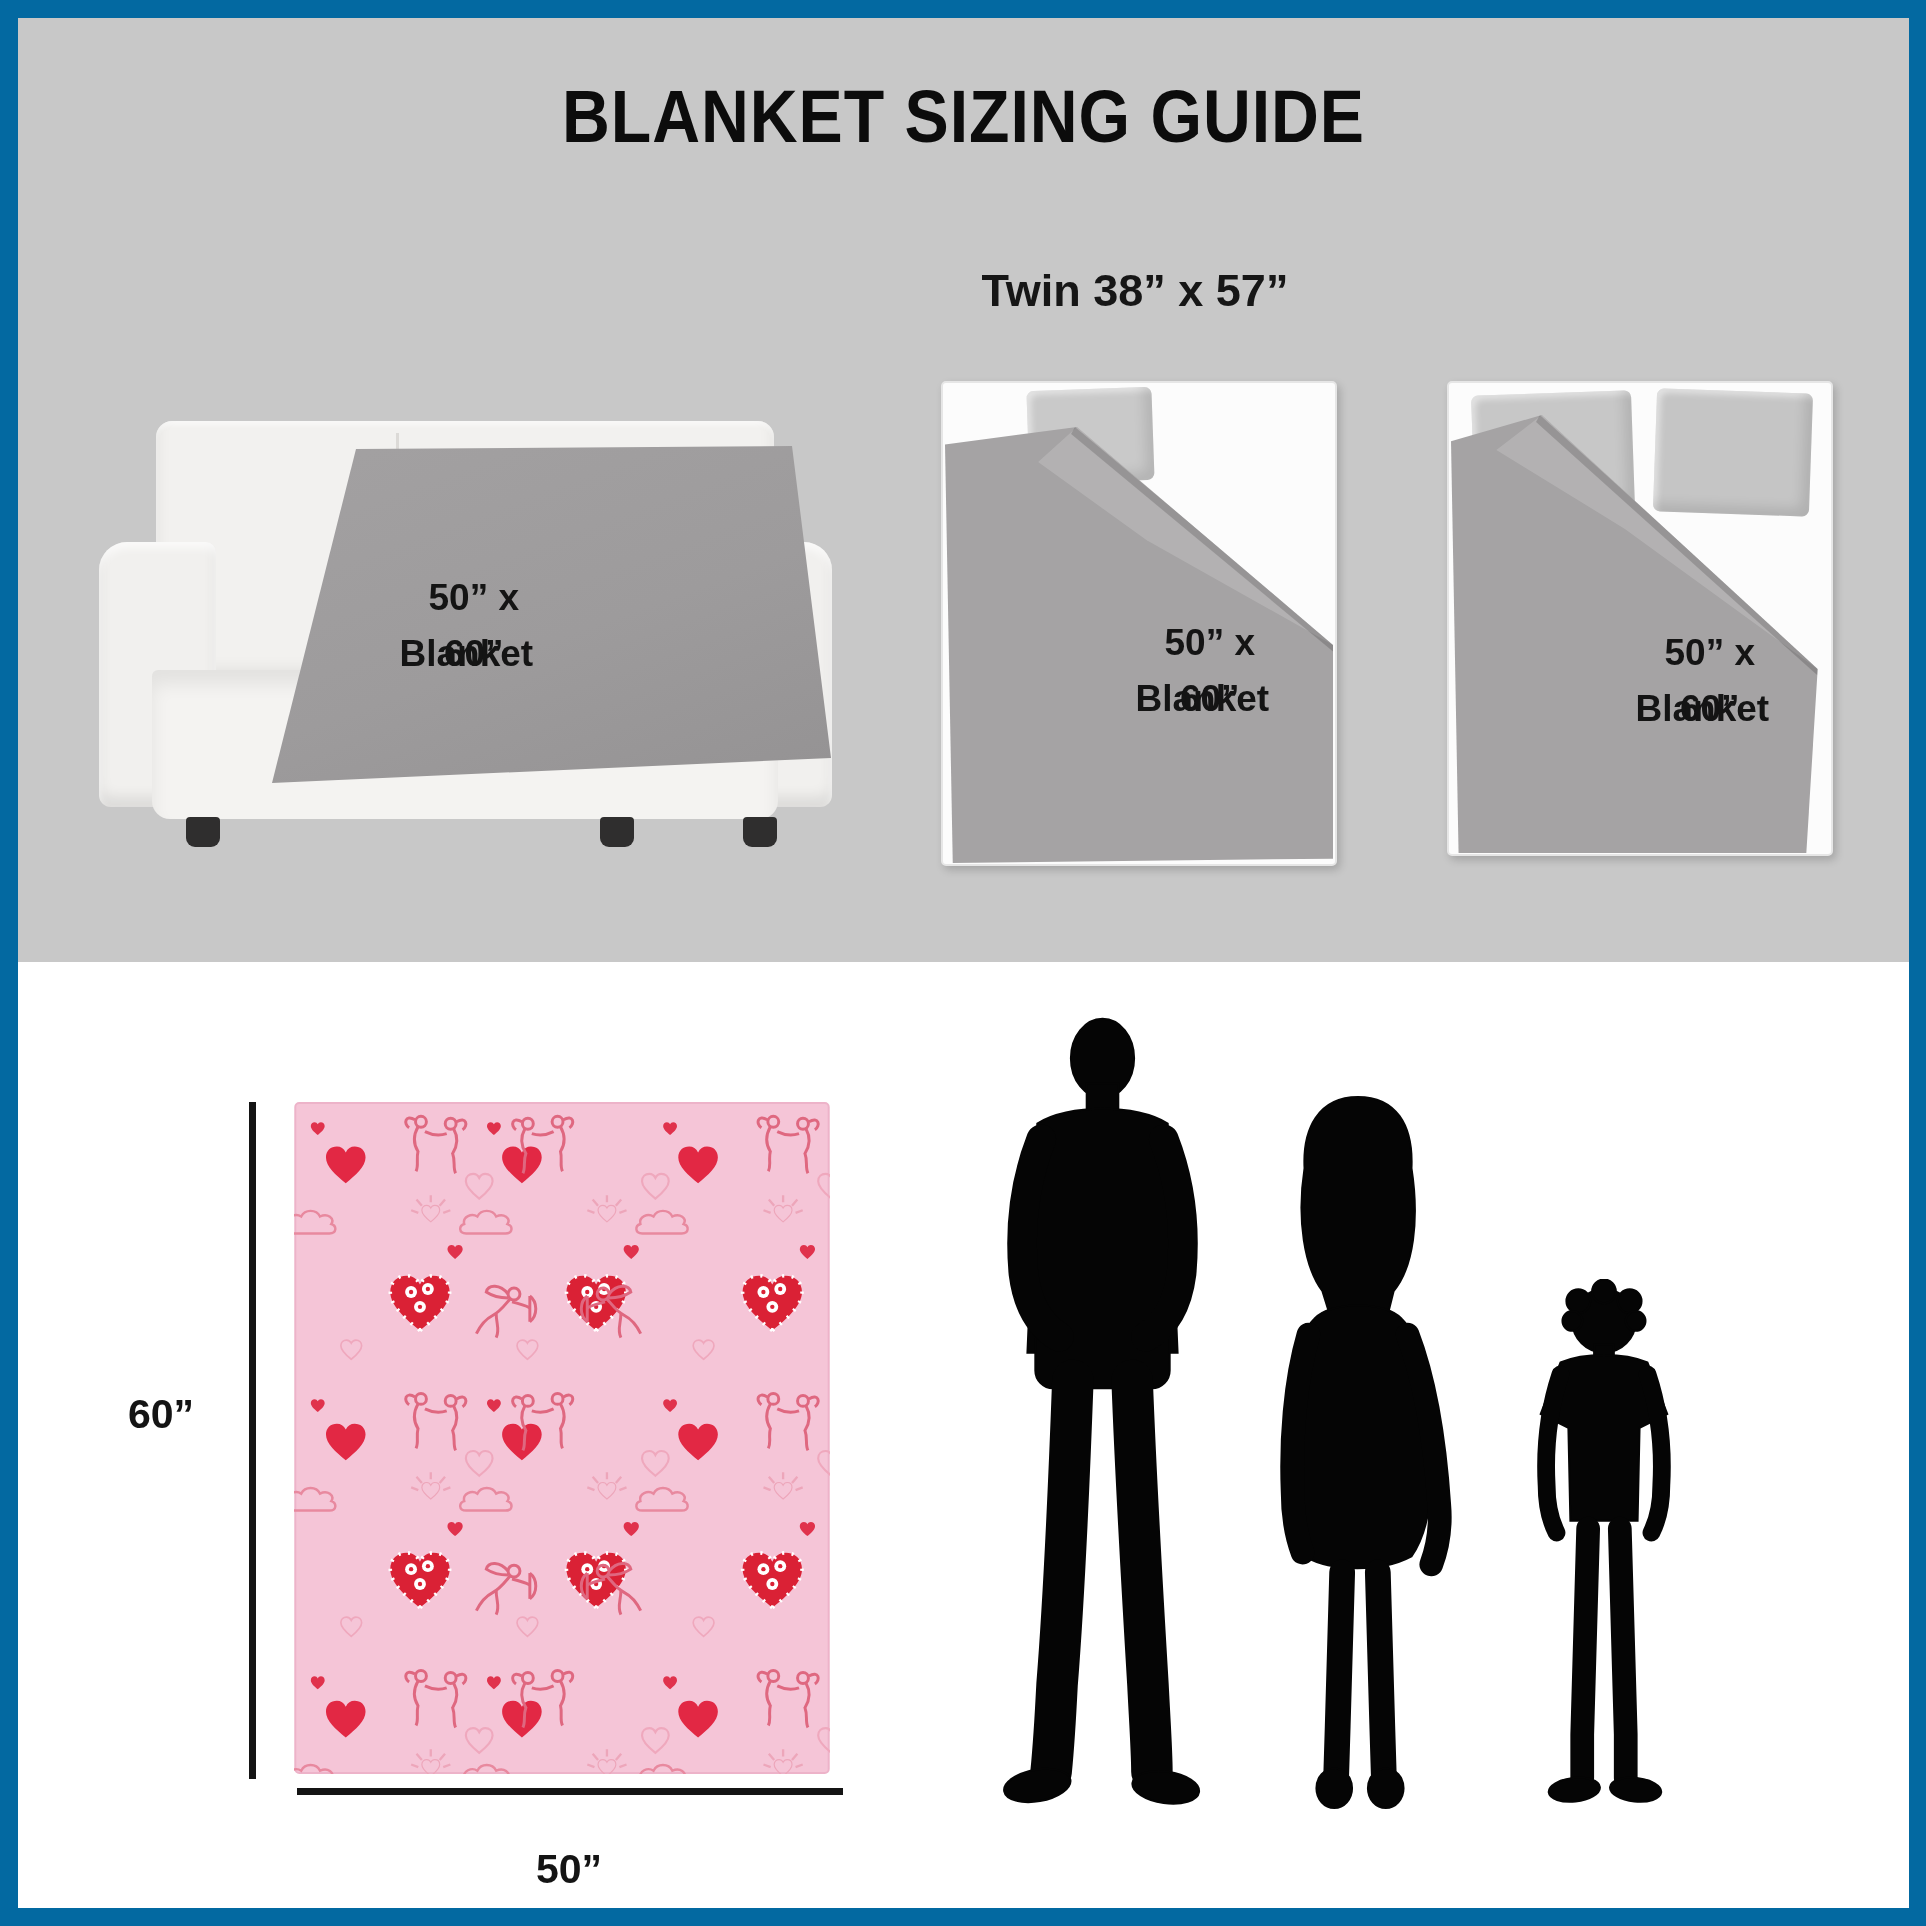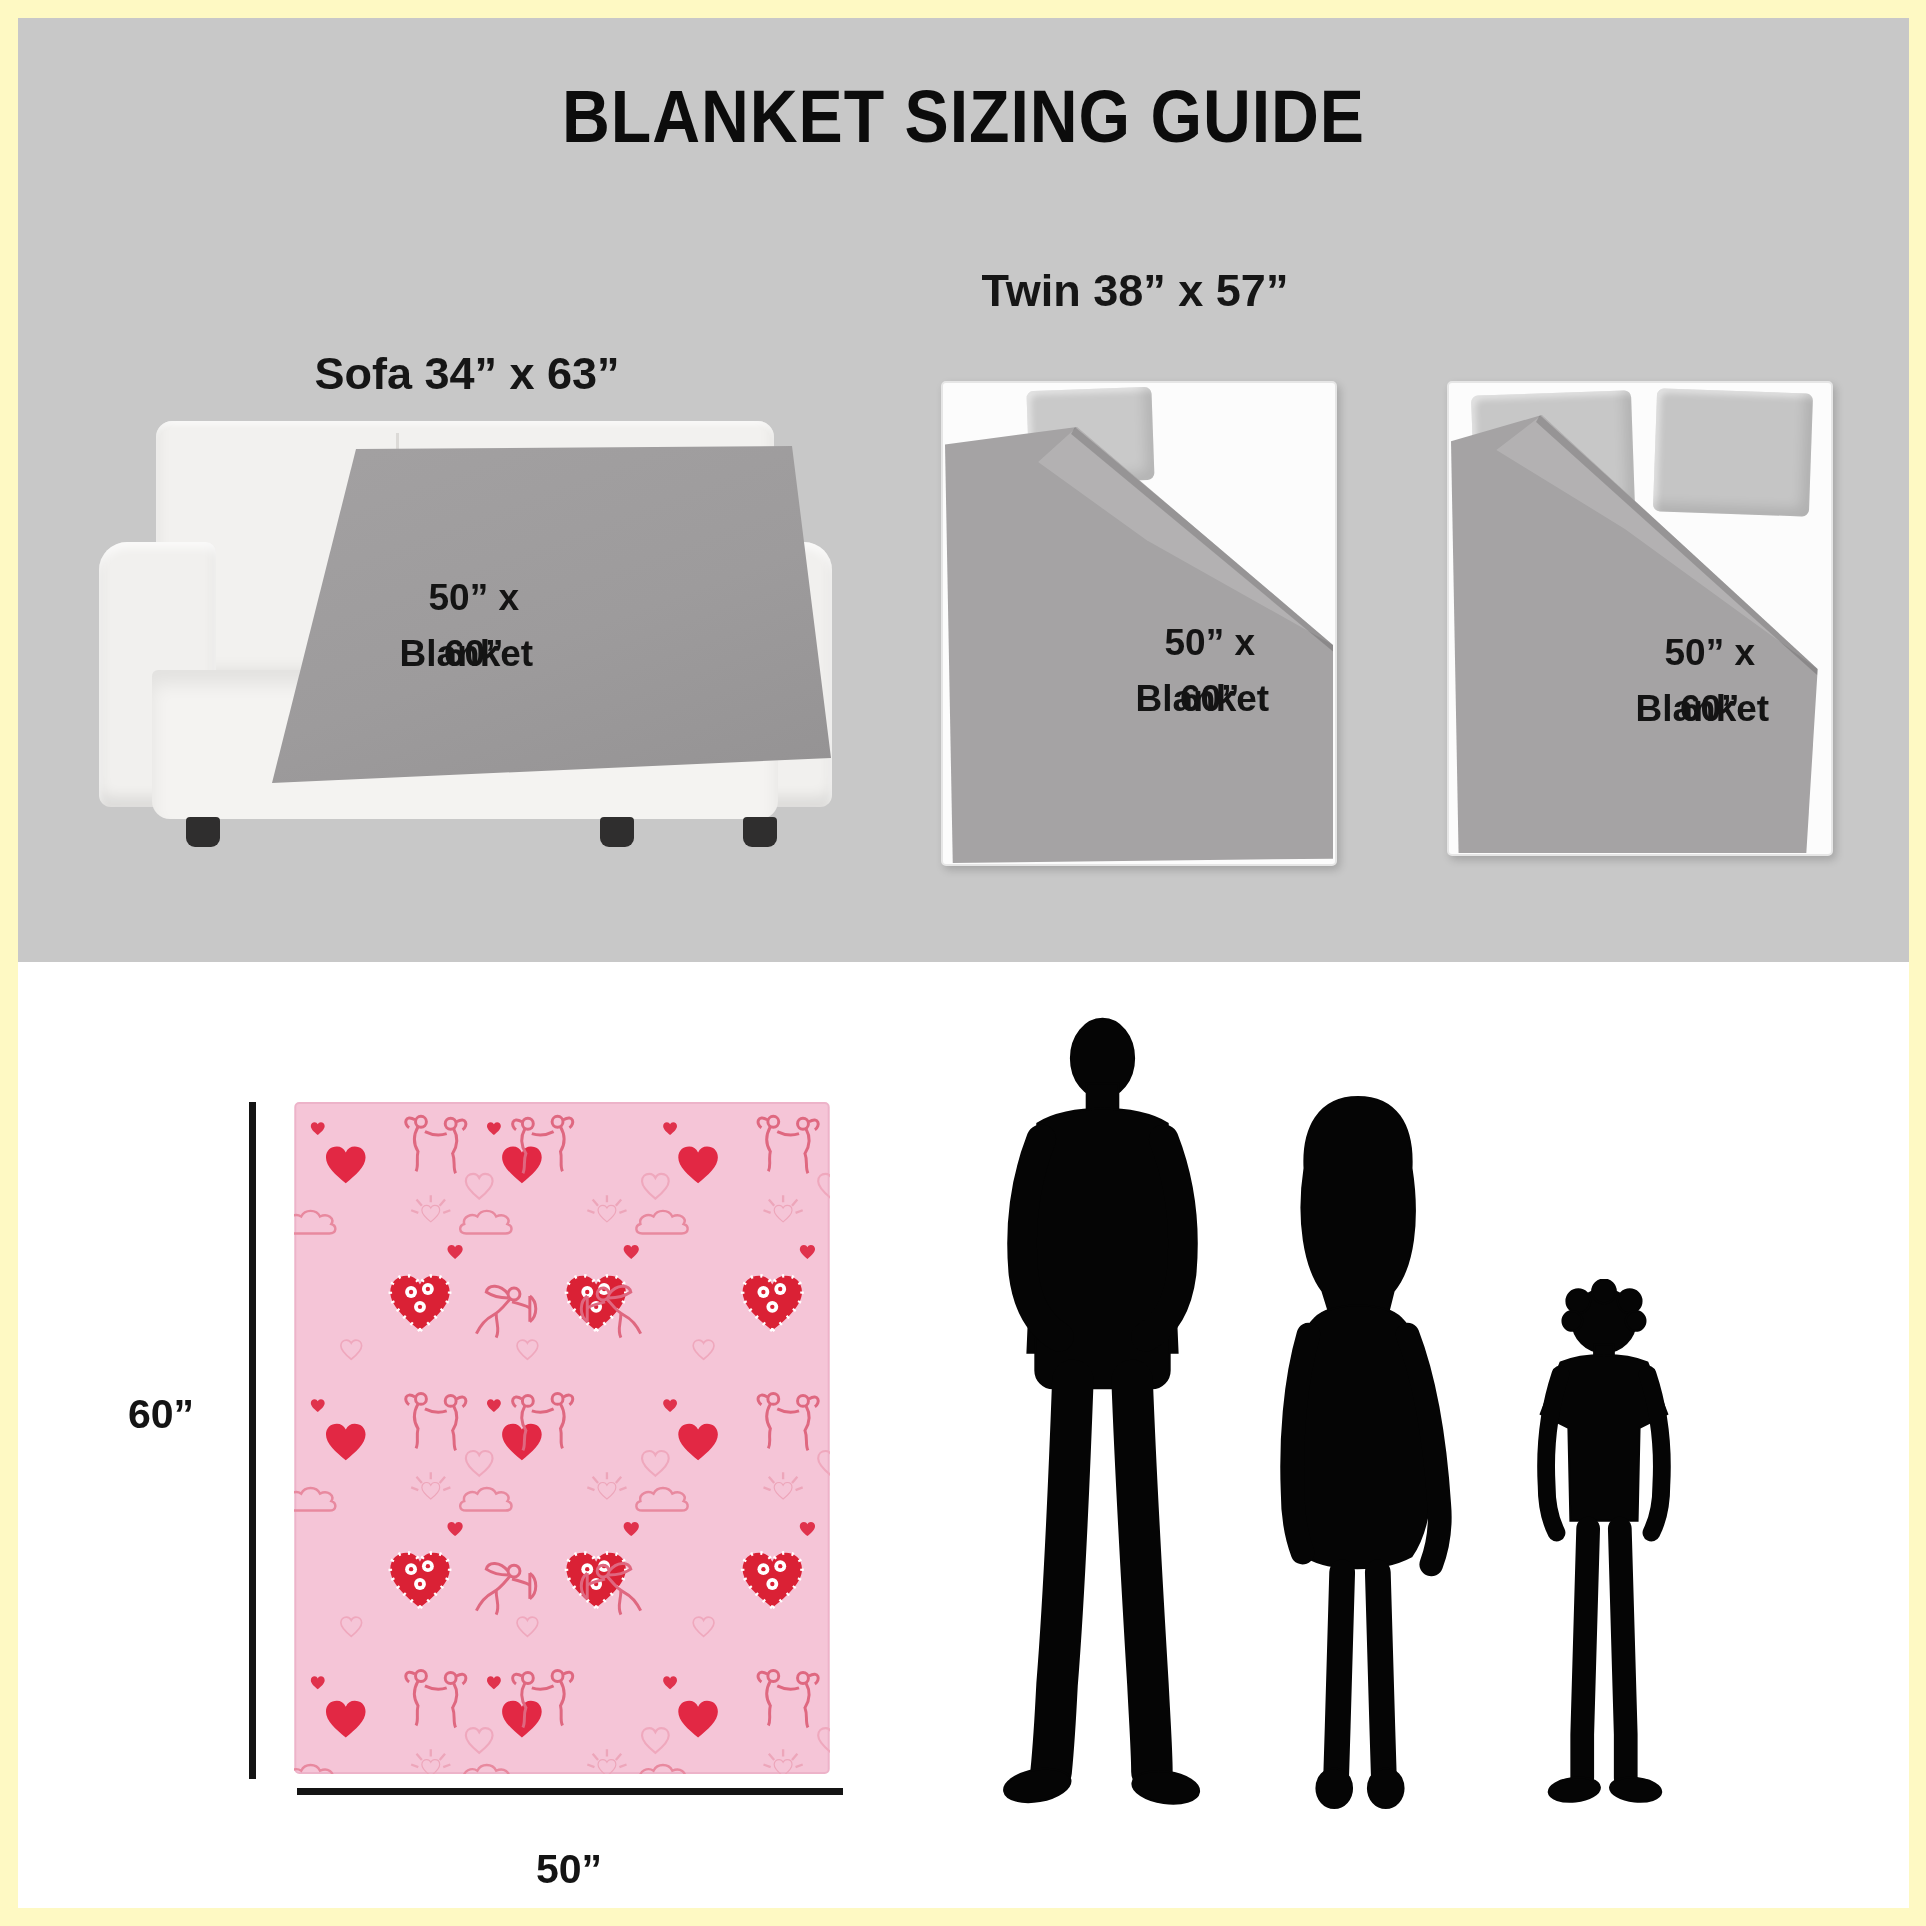--- a/index.html
+++ b/index.html
@@ -1,16 +1,16 @@
 <!DOCTYPE html>
 <html><head>
 <meta charset="utf-8">
 <style>
   html,body{margin:0;padding:0;background:#000;}
-  .stage{position:relative;width:1927px;height:1927px;background:#fef9c3;overflow:hidden;
+  .stage{position:relative;width:1927px;height:1927px;background:#0369a1;overflow:hidden;
          font-family:"Liberation Sans",sans-serif;}
   .panel-top{position:absolute;left:18px;top:18px;width:1891px;height:944px;background:#c8c8c8;}
   .panel-bottom{position:absolute;left:18px;top:962px;width:1891px;height:946px;background:#ffffff;}
 
   .title{position:absolute;left:0;right:0;top:77px;text-align:center;
          font-size:69px;font-weight:bold;letter-spacing:1px;color:#0c0c0c;
          transform:scale(.96,1.08);}
   .size-label{position:absolute;font-size:45px;font-weight:bold;color:#161616;text-align:center;}
   .lbl-sofa{left:170px;top:348px;width:594px;}
   .lbl-twin{left:937px;top:265px;width:396px;}
@@ -78,21 +78,20 @@
 </style>
 </head>
 <body>
 
 <div class="stage">
   <div class="panel-top"></div>
   <div class="panel-bottom"></div>
 
   <div class="title">BLANKET SIZING GUIDE</div>
 
-  <div class="size-label lbl-sofa">Sofa 34” x 63”</div>
   <div class="size-label lbl-twin">Twin 38” x 57”</div>
 
   <div class="sofa">
     <div class="sofa-back"></div>
     <div class="sofa-seam"></div>
     <div class="sofa-arm left"></div>
     <div class="sofa-arm right"></div>
     <div class="sofa-seat"></div>
     <div class="sofa-foot foot1"></div>
     <div class="sofa-foot foot2"></div>

